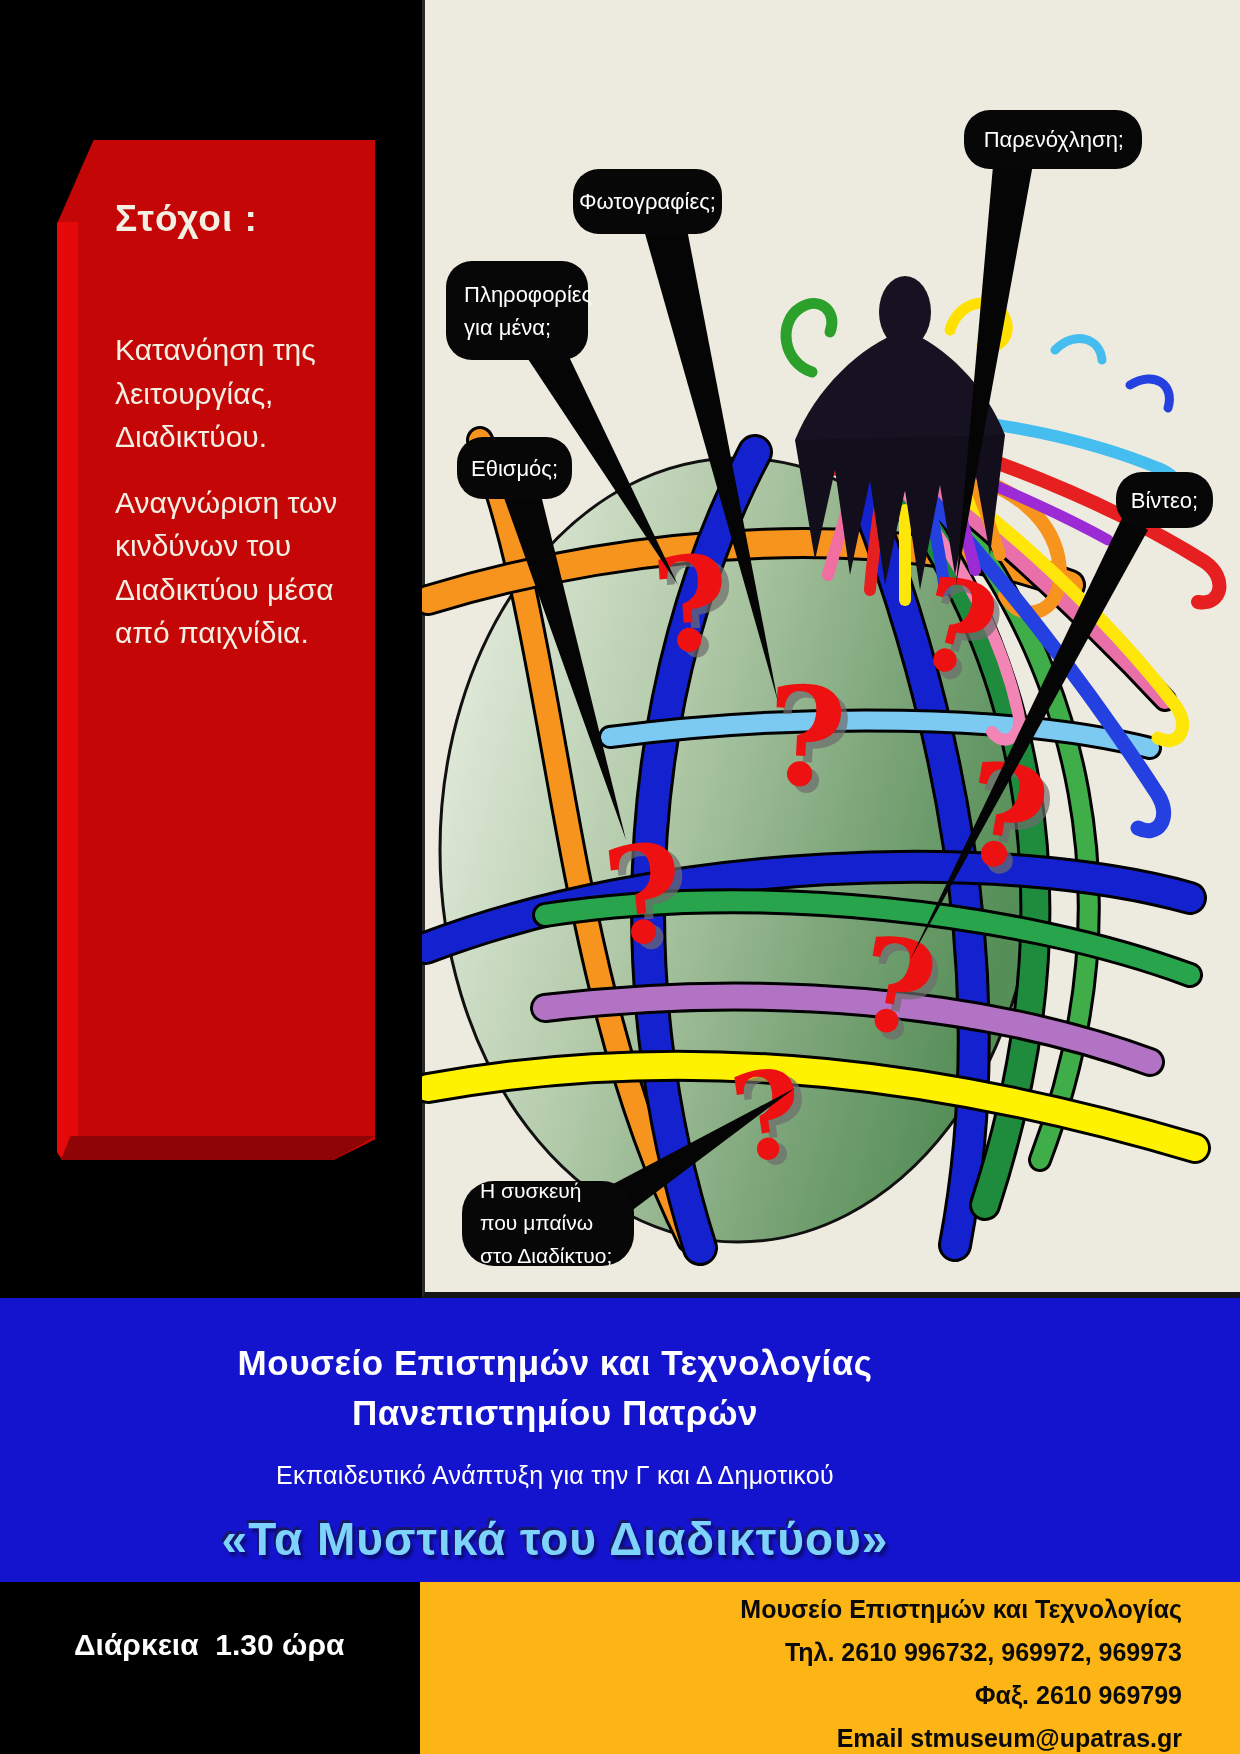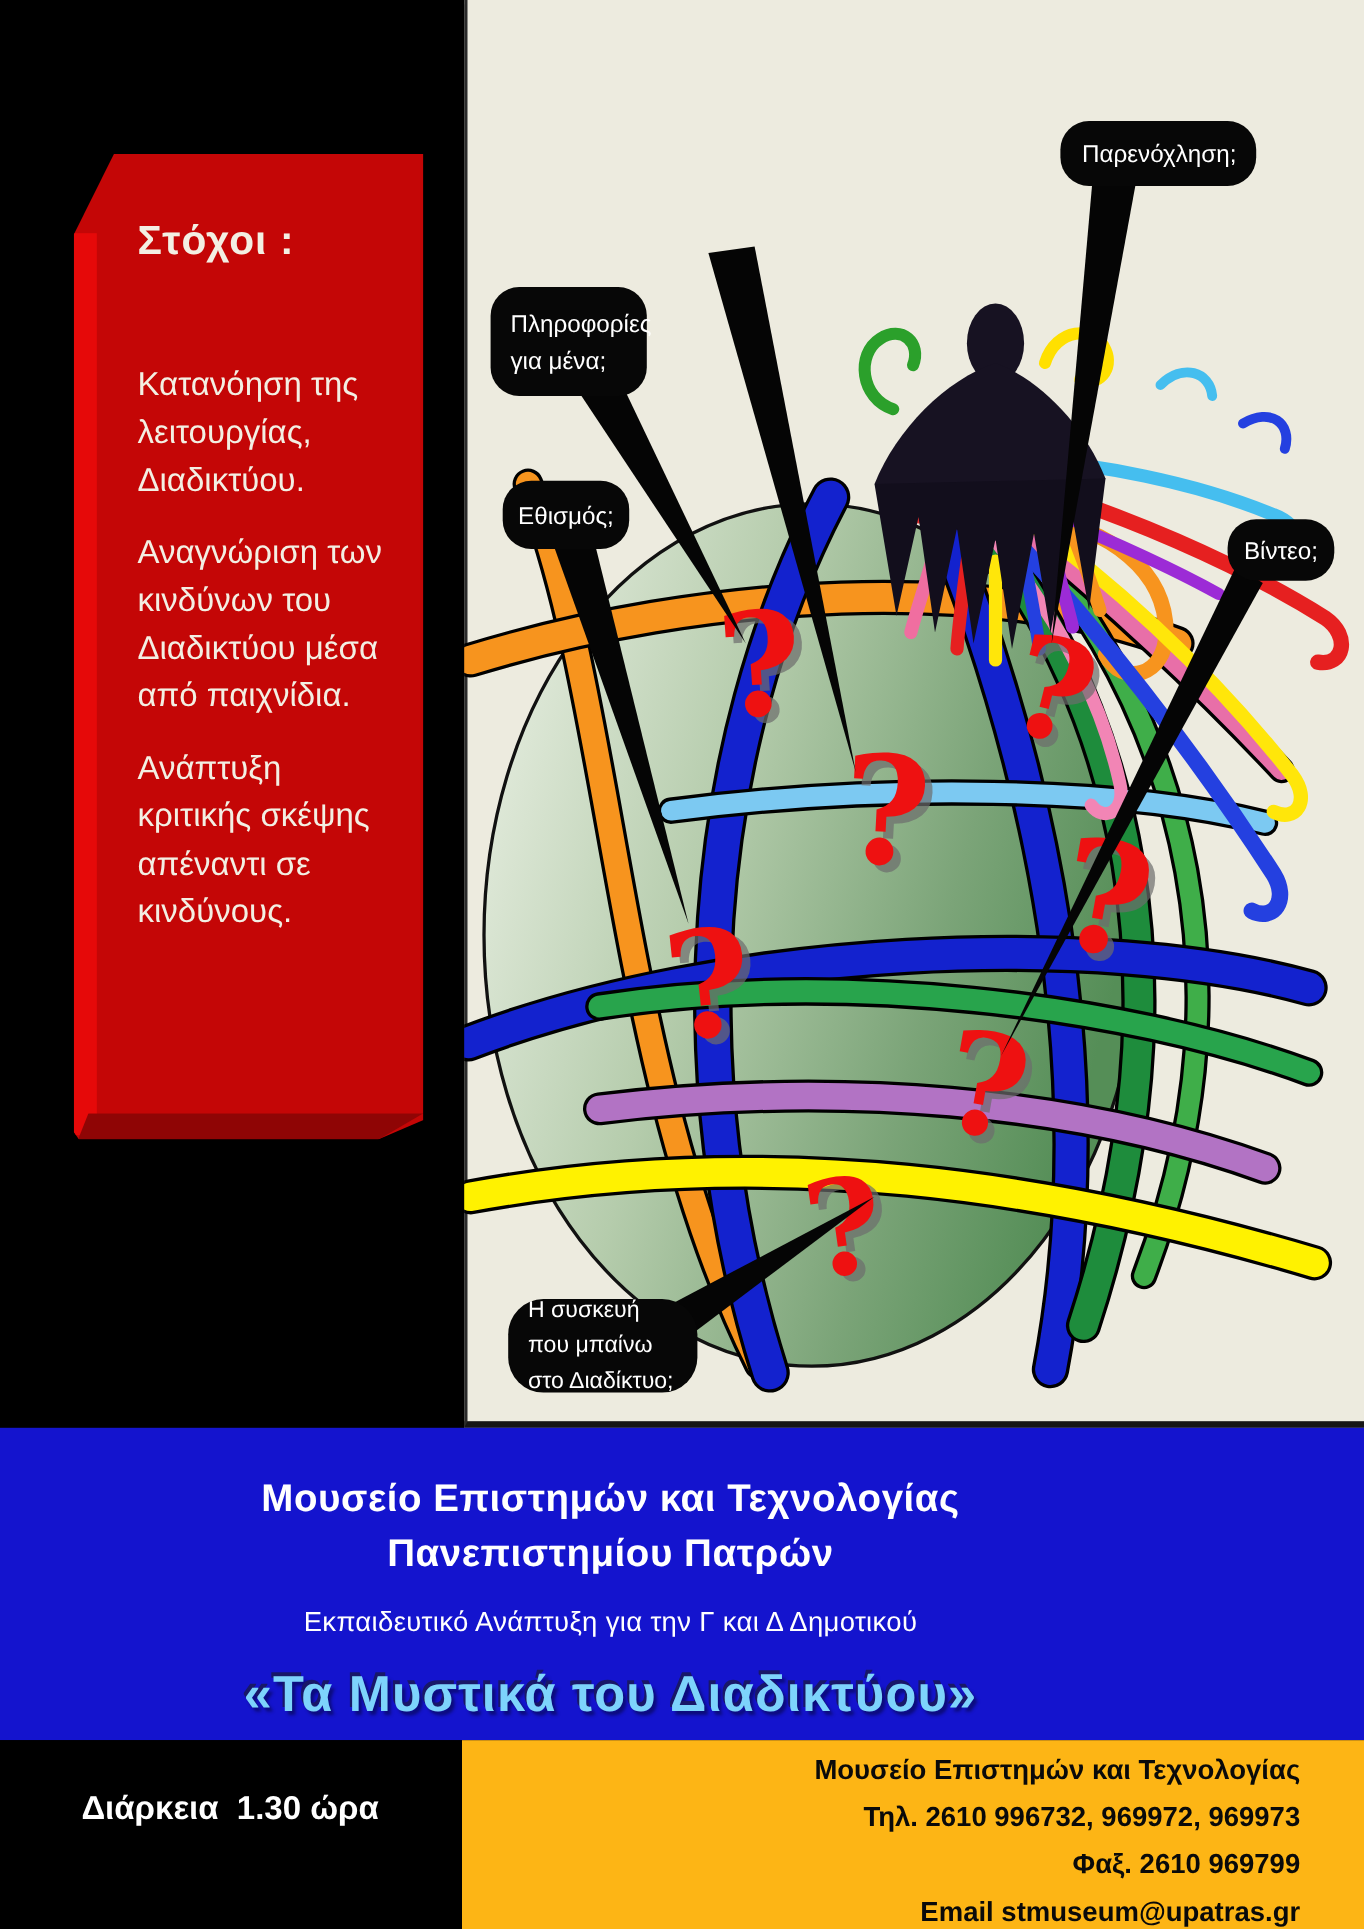--- a/index.html
+++ b/index.html
@@ -2,21 +2,21 @@
 <html><head>
 <meta charset="utf-8">
 <style>
   html,body{margin:0;padding:0;background:#222;}
   .page{position:relative;width:1240px;height:1754px;background:#000;overflow:hidden;
         font-family:"Liberation Sans",sans-serif;}
   .top-line{position:absolute;left:95px;top:0;width:1145px;height:4px;background:#f7f7f0;}
 
   
   .left-col{position:absolute;left:0;top:0;width:422px;height:1298px;background:#000;}
-  .goals-banner{position:absolute;left:67px;top:140px;width:318px;height:896px;background:#C40606;
+  .goals-banner{position:absolute;left:57px;top:140px;width:318px;height:1020px;background:#C40606;
     clip-path:polygon(11.5% 0%,100% 0%,100% 98%,87% 100%,1.5% 100%,0% 99.2%,0% 8.2%);}
   .goals-banner::before{content:"";position:absolute;left:0;top:8%;bottom:4px;width:21px;background:#E60909;}
   .goals-banner::after{content:"";position:absolute;left:4px;right:0;bottom:0;height:24px;background:#8F0505;
     clip-path:polygon(0 100%,3% 0,100% 0,87% 100%);}
   .goals-inner{position:absolute;left:58px;top:58px;width:240px;color:#F3EFE3;}
   .goals-heading{font-size:37px;font-weight:bold;letter-spacing:1px;margin:0 0 88px 0;}
   .goals-list p{font-size:30px;line-height:1.45;margin:0 0 22px 0;white-space:pre-wrap;}
 
   
   .art-area{position:absolute;left:422px;top:0;width:818px;height:1298px;background:#EDEBDF;
@@ -57,21 +57,20 @@
   <div class="top-line"></div>
 
   <div class="left-col">
     <div class="goals-banner">
       <div class="goals-inner">
         <p class="goals-heading">Στόχοι :</p>
         <div class="goals-list">
 
         <p>Κατανόηση της λειτουργίας, Διαδικτύου.</p>
             <p>Αναγνώριση των  κινδύνων του Διαδικτύου μέσα από παιχνίδια.</p>
-            <p>Ανάπτυξη κριτικής σκέψης απέναντι σε κινδύνους.</p>
           </div>
       </div>
     </div>
   </div>
 
   <div class="art-area"></div>
 
   <svg class="art-svg" viewBox="422 0 818 1298">
     <defs>
       <linearGradient id="sphereGrad" x1="0" y1="0.1" x2="1" y2="0.45">
@@ -176,20 +175,23 @@
       <polygon points="993,166 1033,164 956,585"></polygon>
       <polygon points="503,495 541,495 626,840"></polygon>
       <polygon points="1124,514 1148,530 910,960"></polygon>
       <polygon points="598,1192 630,1212 795,1088"></polygon>
     </g>
   </svg>
 
   <div class="callout co-info">
     <span>Πληροφορίες για μένα;</span>
   </div>
+  <div class="callout co-photos">
+    <span>Φωτογραφίες;</span>
+  </div>
   <div class="callout co-harassment">
     <span>Παρενόχληση;</span>
   </div>
   <div class="callout co-addiction">
     <span>Εθισμός;</span>
   </div>
   <div class="callout co-video">
     <span>Βίντεο;</span>
   </div>
   <div class="callout co-device">

